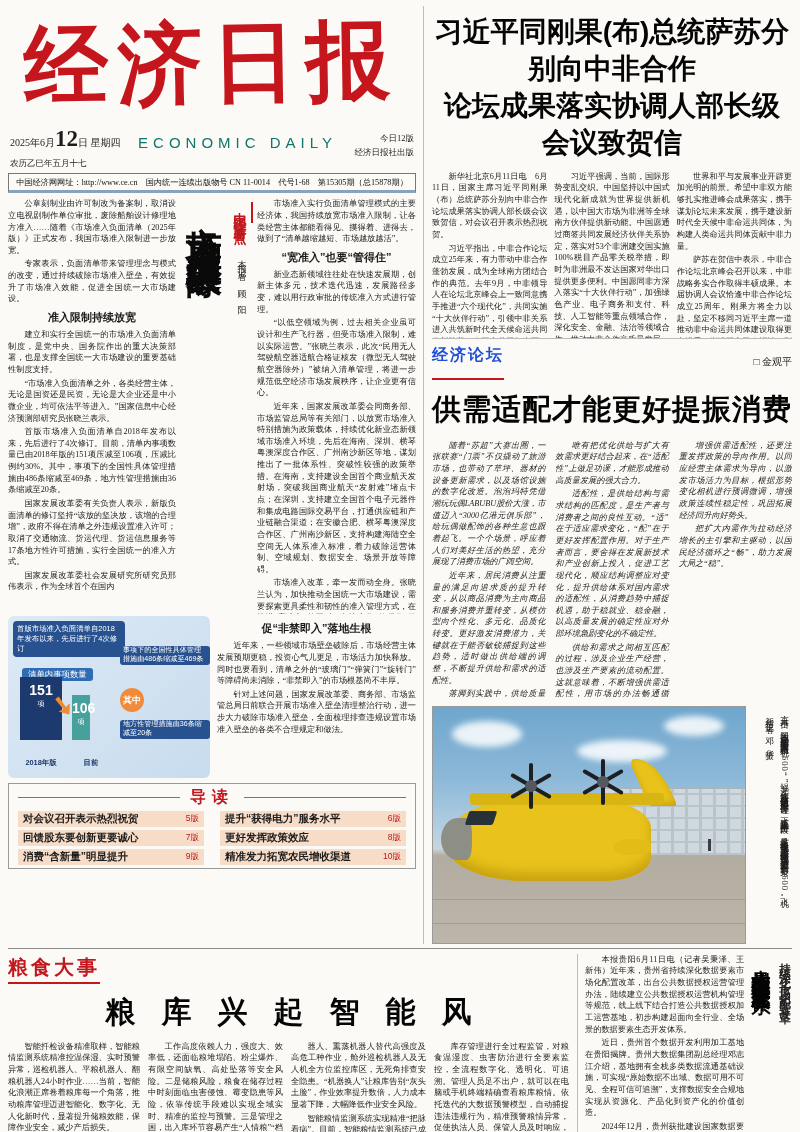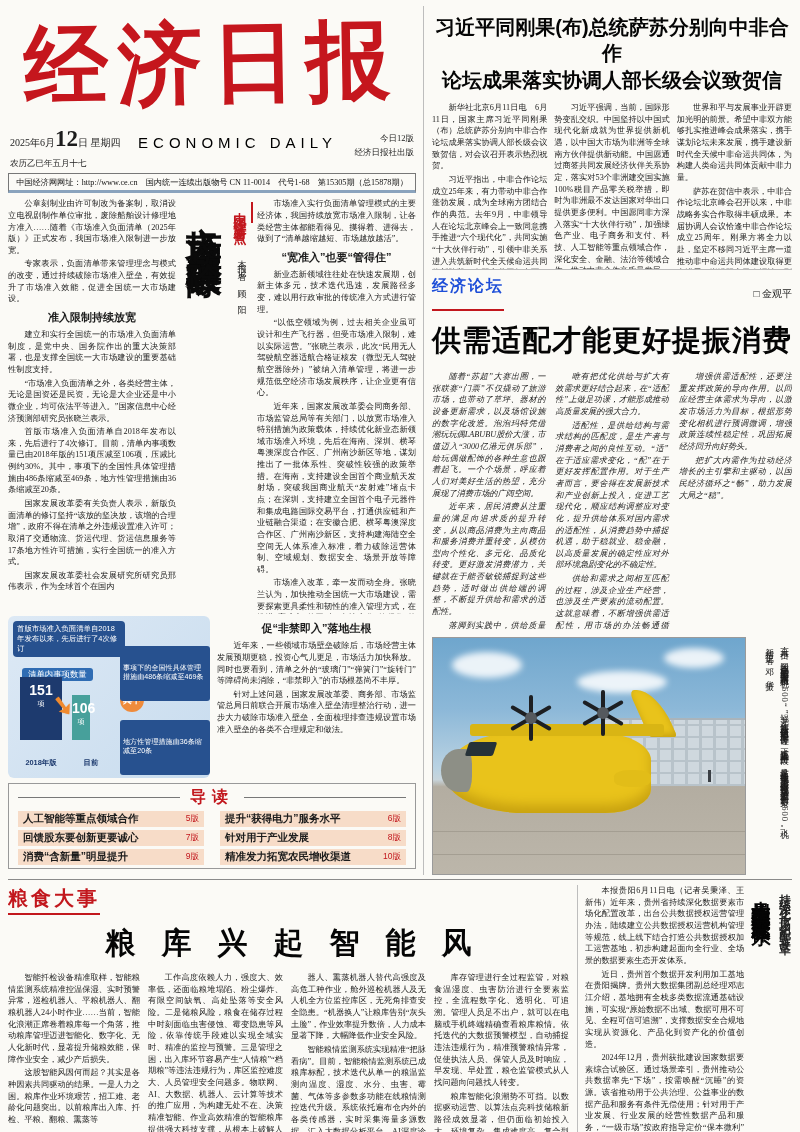--- a/index.html
+++ b/index.html
@@ -10,32 +10,32 @@
   .right-stack{flex:1;box-sizing:border-box;border-left:1px solid #bdbdbd;padding-left:8px;margin-left:7px;}
 
   
   .brand{height:116px;display:flex;align-items:center;justify-content:center;
          color:#c5161d;font-weight:900;font-size:84px;letter-spacing:10px;
          font-family:"DejaVu Serif","Liberation Serif",serif;transform:scaleY(1.04) rotate(-1deg);}
   .date-row{display:flex;justify-content:space-between;align-items:center;padding:0 2px;}
   .date-left{font-size:10px;line-height:1.5;}
   .date-left .big{font-size:23px;font-weight:bold;}
   .lunar{font-size:8.5px;color:#222;}
-  .en-name{font-size:15px;letter-spacing:5px;font-family:"Liberation Sans",sans-serif;color:#000000;padding-bottom:6px;}
+  .en-name{font-size:15px;letter-spacing:5px;font-family:"Liberation Sans",sans-serif;color:#0f766e;padding-bottom:6px;}
   .pub{font-size:8.5px;text-align:right;line-height:1.6;}
   .info-bar{margin-top:4px;border:1px solid #777;border-bottom:3px solid #8aa3bd;
             font-size:8.2px;padding:2.5px 2px;text-align:center;letter-spacing:0;color:#111;}
 
   
   .para{margin:0 0 2px;text-indent:2em;text-align:justify;line-height:1.42;}
   .bodytext{font-size:8.2px;}
   .subhead{font-size:11px;font-weight:900;text-align:center;margin:5px 0 4px;font-family:"Liberation Sans",sans-serif;}
 
   
-  .xi-headline{font-family:"Liberation Sans",sans-serif;font-weight:900;font-size:20px;
+  .xi-headline{font-family:"Liberation Sans",sans-serif;font-weight:900;font-size:28px;
                line-height:1.32;text-align:center;margin:8px 0 9px;color:#050505;}
   .xi-cols{display:flex;gap:7px;height:164px;overflow:hidden;border-bottom:1px solid #bbb;padding-bottom:3px;}
   .xi-col{flex:1;}
 
   
   .market{display:flex;height:416px;overflow:hidden;margin-top:5px;}
   .m-colA{width:168px;overflow:hidden;}
   .m-giant{writing-mode:vertical-rl;font-family:"Liberation Sans",sans-serif;font-weight:900;
            font-size:36px;line-height:1.25;letter-spacing:4px;color:#0a0a0a;margin:0 2px 0 6px;}
   .m-strip{width:25px;display:flex;flex-direction:column;align-items:center;padding-top:4px;}
@@ -59,21 +59,21 @@
   .bar1{left:12px;width:42px;background:#1d3a6e;}
   .bar2{left:64px;width:18px;background:#47a09b;}
   .bar-label{position:absolute;bottom:10px;font-size:7.4px;color:#1d3a6e;font-weight:bold;}
   .bl1{left:12px;width:42px;text-align:center;}
   .bl2{left:64px;width:38px;text-align:center;}
   .chart-arrow{position:absolute;left:44px;top:74px;color:#f08a2e;font-size:26px;font-weight:bold;
                transform:rotate(8deg);text-shadow:0 0 1px #f08a2e;}
   .qz{position:absolute;left:112px;top:72px;width:24px;height:24px;border-radius:50%;background:#ef8b3b;
       color:#fff;font-size:9px;display:flex;align-items:center;justify-content:center;font-weight:bold;}
   .callout{position:absolute;left:112px;width:84px;background:#27518f;color:#fff;font-size:7.1px;
-           line-height:1.3;padding:18px 3px;border-radius:3px;}
+           line-height:1.3;padding:0 3px;border-radius:3px;}
   .co1{top:30px;}
   .co2{top:104px;}
 
   
   .daodu{border:1px solid #999;margin-top:5px;height:86px;box-sizing:border-box;padding:3px 9px;}
   .daodu-head{display:flex;align-items:center;gap:10px;}
   .daodu-title{color:#c2171d;font-weight:900;font-size:16px;letter-spacing:6px;}
   .daodu-line{flex:1;height:1px;background:#777;}
   .daodu-cols{display:flex;gap:16px;}
   .daodu-col{flex:1;}
@@ -225,39 +225,39 @@
 
       <div class="daodu">
         <div class="daodu-head">
           <div class="daodu-line"></div>
           <div class="daodu-title">导读</div>
           <div class="daodu-line"></div>
         </div>
         <div class="daodu-cols">
           <div class="daodu-col">
               <div class="daodu-item">
-                <span>人工智能等重点领域合作</span>
+                <span>对会议召开表示热烈祝贺</span>
                 <span class="daodu-page">5版</span>
               </div>
               <div class="daodu-item">
                 <span>回馈股东要创新更要诚心</span>
                 <span class="daodu-page">7版</span>
               </div>
               <div class="daodu-item">
                 <span>消费“含新量”明显提升</span>
                 <span class="daodu-page">9版</span>
               </div>
             </div>
           <div class="daodu-col">
               <div class="daodu-item">
                 <span>提升“获得电力”服务水平</span>
                 <span class="daodu-page">6版</span>
               </div>
               <div class="daodu-item">
-                <span>针对用于产业发展</span>
+                <span>更好发挥政策效应</span>
                 <span class="daodu-page">8版</span>
               </div>
               <div class="daodu-item">
                 <span>精准发力拓宽农民增收渠道</span>
                 <span class="daodu-page">10版</span>
               </div>
             </div>
         </div>
       </div>
     </div>

